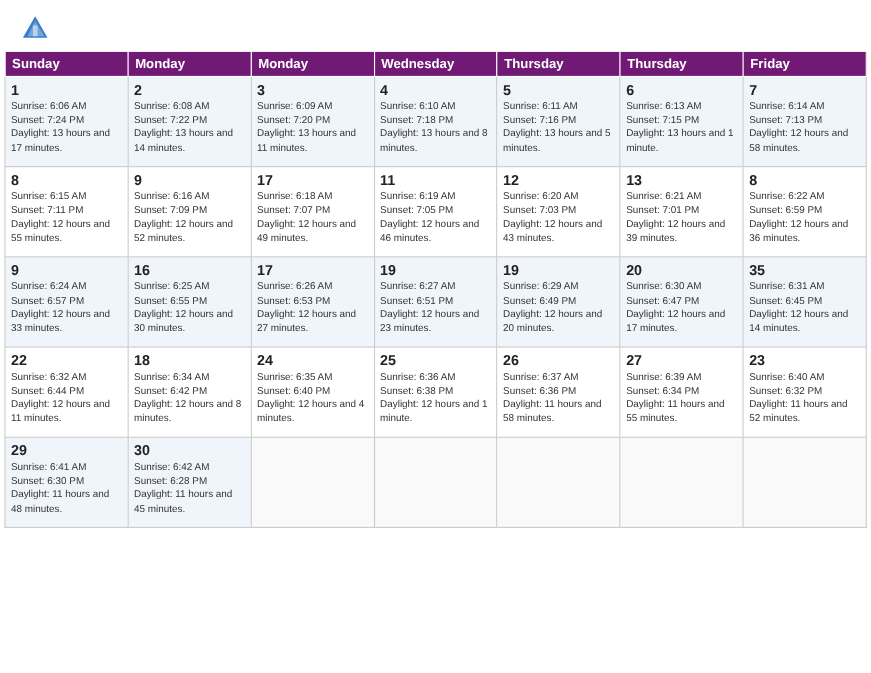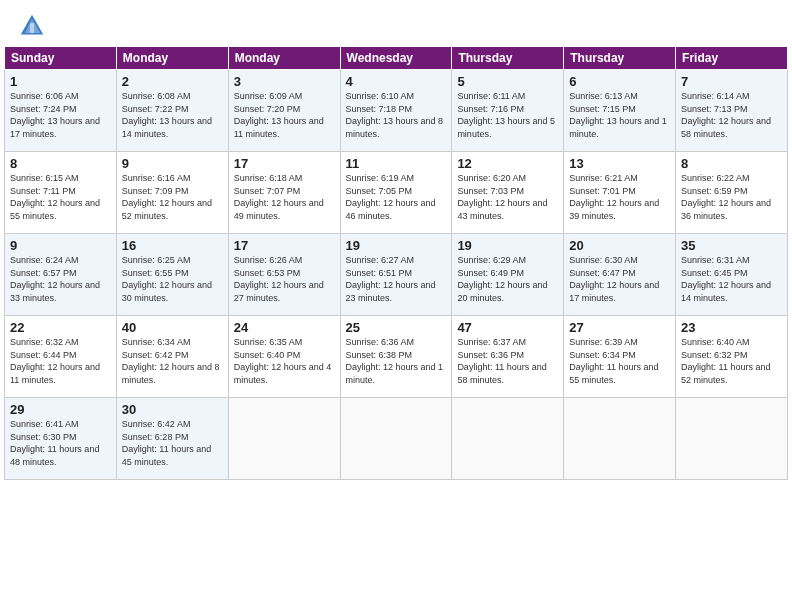--- a/index.html
+++ b/index.html
@@ -180,27 +180,27 @@
           <td><span class="day-num">19</span>
 <span class="day-info">Sunrise: 6:29 AM<br>Sunset: 6:49 PM<br>Daylight: 12 hours and 20 minutes.</span></td>
           <td><span class="day-num">20</span>
 <span class="day-info">Sunrise: 6:30 AM<br>Sunset: 6:47 PM<br>Daylight: 12 hours and 17 minutes.</span></td>
           <td><span class="day-num">35</span>
 <span class="day-info">Sunrise: 6:31 AM<br>Sunset: 6:45 PM<br>Daylight: 12 hours and 14 minutes.</span></td>
         </tr>
         <tr>
           <td><span class="day-num">22</span>
 <span class="day-info">Sunrise: 6:32 AM<br>Sunset: 6:44 PM<br>Daylight: 12 hours and 11 minutes.</span></td>
-          <td><span class="day-num">40</span>
+          <td><span class="day-num">18</span>
 <span class="day-info">Sunrise: 6:34 AM<br>Sunset: 6:42 PM<br>Daylight: 12 hours and 8 minutes.</span></td>
           <td><span class="day-num">24</span>
 <span class="day-info">Sunrise: 6:35 AM<br>Sunset: 6:40 PM<br>Daylight: 12 hours and 4 minutes.</span></td>
           <td><span class="day-num">25</span>
 <span class="day-info">Sunrise: 6:36 AM<br>Sunset: 6:38 PM<br>Daylight: 12 hours and 1 minute.</span></td>
-          <td><span class="day-num">47</span>
+          <td><span class="day-num">26</span>
 <span class="day-info">Sunrise: 6:37 AM<br>Sunset: 6:36 PM<br>Daylight: 11 hours and 58 minutes.</span></td>
           <td><span class="day-num">27</span>
 <span class="day-info">Sunrise: 6:39 AM<br>Sunset: 6:34 PM<br>Daylight: 11 hours and 55 minutes.</span></td>
           <td><span class="day-num">23</span>
 <span class="day-info">Sunrise: 6:40 AM<br>Sunset: 6:32 PM<br>Daylight: 11 hours and 52 minutes.</span></td>
         </tr>
         <tr>
           <td><span class="day-num">29</span>
 <span class="day-info">Sunrise: 6:41 AM<br>Sunset: 6:30 PM<br>Daylight: 11 hours and 48 minutes.</span></td>
           <td><span class="day-num">30</span>

